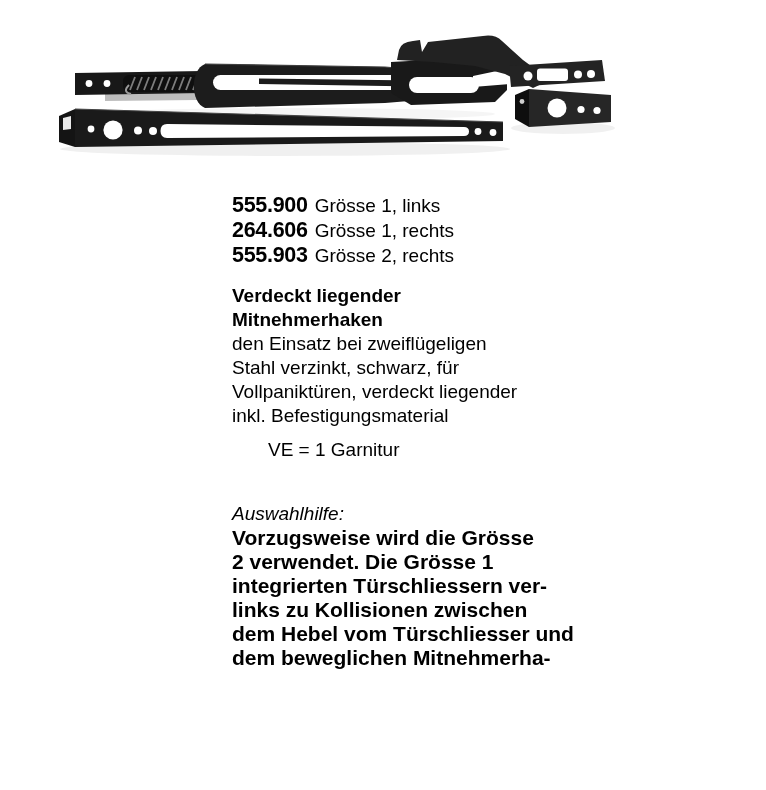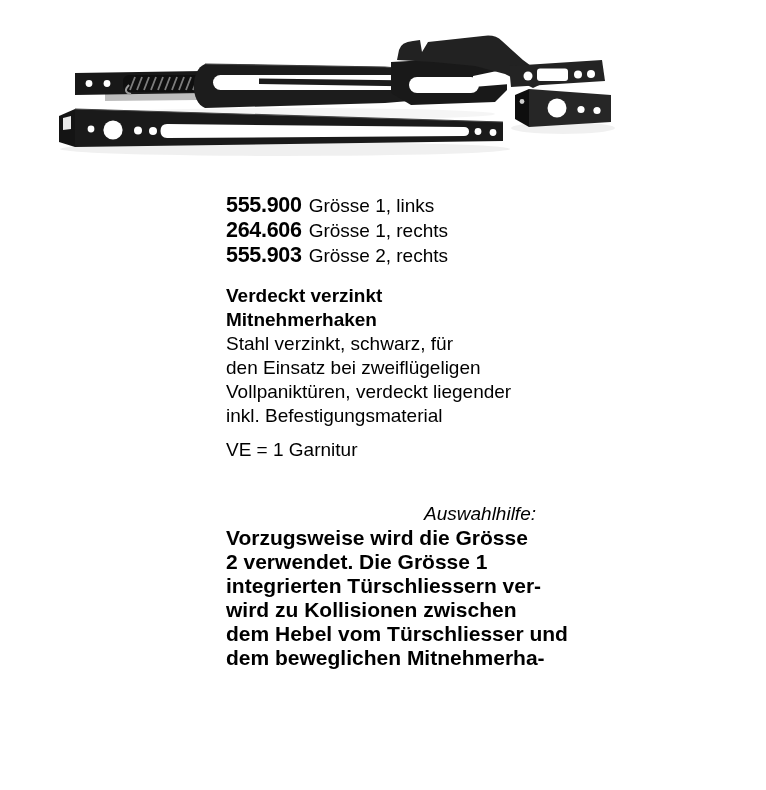--- a/index.html
+++ b/index.html
@@ -12,38 +12,37 @@
     overflow: hidden;
   }
   .photo {
     position: absolute;
     left: 45px; top: 30px;
     width: 580px; height: 140px;
   }
   .photo svg { display: block; width: 100%; height: 100%; }
   .col {
     position: absolute;
-    left: 226px; top: 193px;
+    left: 232px; top: 193px;
     width: 310px;
   }
   .article-row { font-size: 19px; line-height: 25px; white-space: nowrap; }
   .code { font-weight: bold; font-size: 21.5px; letter-spacing: -0.3px; }
   .variant { margin-left: 7px; }
   .title {
     margin: 16px 0 0 0;
     font-size: 19px; font-weight: bold; line-height: 24px;
     white-space: nowrap;
   }
   .desc div { font-size: 19px; line-height: 24px; white-space: nowrap; }
-  .ve { margin-top: 10px; font-size: 19px; line-height: 24px; white-space: nowrap; }
+  .ve { margin-top: 10px; font-size: 19px; line-height: 24px; white-space: nowrap; margin-left: 36px; }
   .help-heading {
     margin-top: 40px;
     font-style: italic; font-size: 19px; line-height: 24px;
     white-space: nowrap;
-    text-align: right;
   }
   .help div { font-size: 21px; line-height: 24px; white-space: nowrap; font-weight: bold; }
 </style>
 </head>
 <body>
 
 <div class="page">
 
   <div class="photo">
     <svg viewBox="0 0 580 140" xmlns="http://www.w3.org/2000/svg">
@@ -130,38 +129,38 @@
       </div>
       <div class="article-row">
         <span class="code">264.606</span><span class="variant">Grösse 1, rechts</span>
       </div>
       <div class="article-row">
         <span class="code">555.903</span><span class="variant">Grösse 2, rechts</span>
       </div>
     </div>
 
     <div class="title">
-      <span>Verdeckt verzinkt</span><br>
+      <span>Verdeckt liegender</span><br>
       <span>Mitnehmerhaken</span>
     </div>
 
     <div class="desc">
+      <div>den Einsatz bei zweiflügeligen</div>
       <div>Stahl verzinkt, schwarz, für</div>
-      <div>den Einsatz bei zweiflügeligen</div>
       <div>Vollpaniktüren, verdeckt liegender</div>
       <div>inkl. Befestigungsmaterial</div>
     </div>
 
     <div class="ve">VE = 1 Garnitur</div>
 
     <div class="help-heading">Auswahlhilfe:</div>
 
     <div class="help">
       <div>Vorzugsweise wird die Grösse</div>
       <div>2 verwendet. Die Grösse 1</div>
       <div>integrierten Türschliessern ver-</div>
-      <div>wird zu Kollisionen zwischen</div>
+      <div>links zu Kollisionen zwischen</div>
       <div>dem Hebel vom Türschliesser und</div>
       <div>dem beweglichen Mitnehmerha-</div>
     </div>
 
   </div>
 </div>
 
 </body></html>

